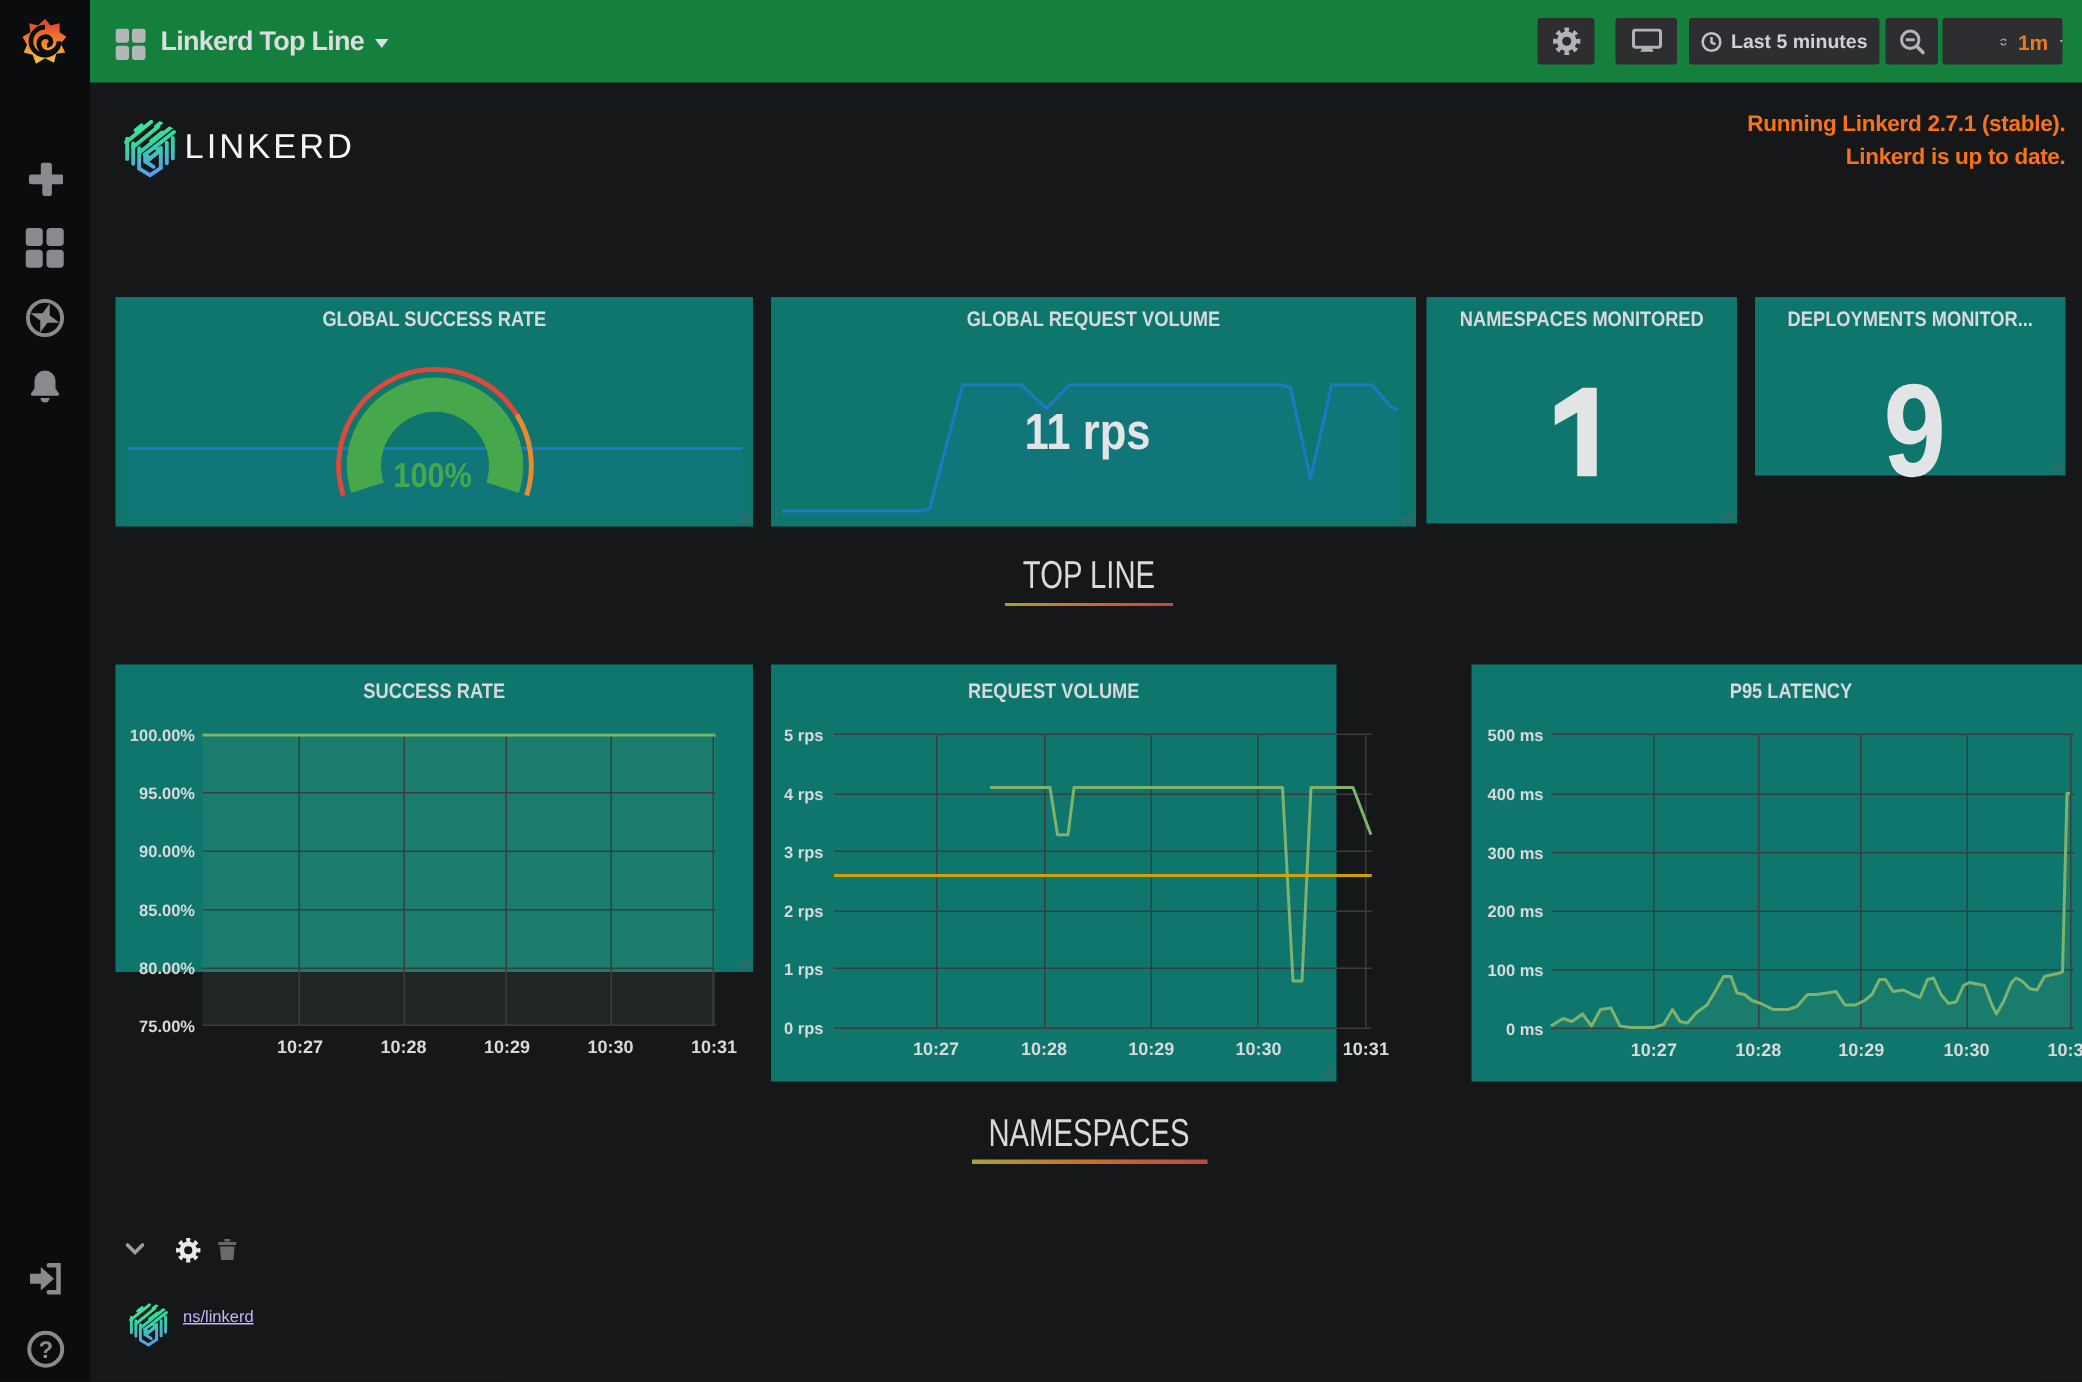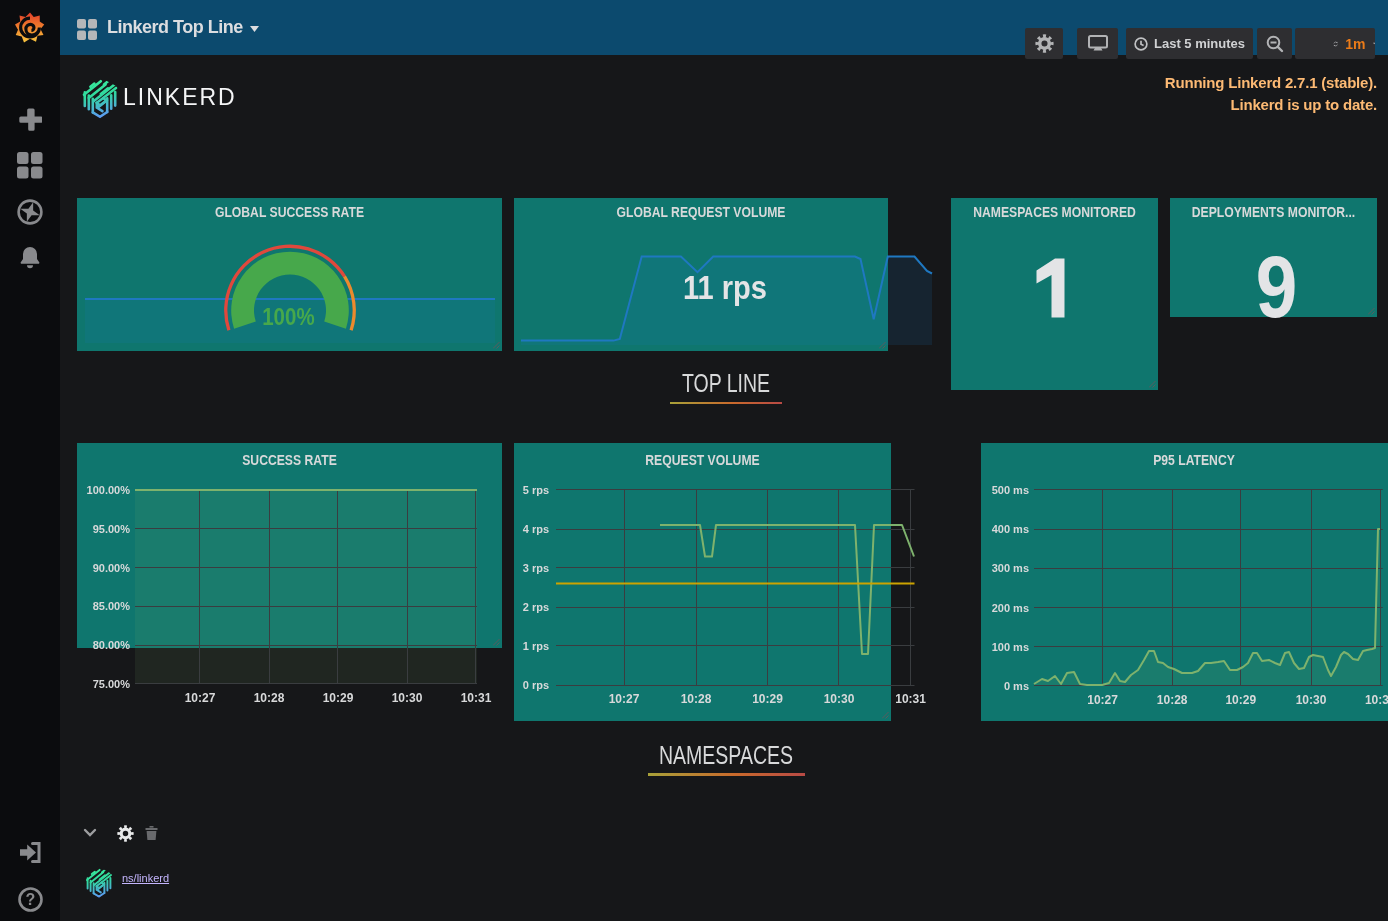--- a/index.html
+++ b/index.html
@@ -1,21 +1,21 @@
 <!DOCTYPE html>
 <html><head>
 <meta charset="utf-8">
 <style>
   * { margin:0; padding:0; box-sizing:border-box; }
   html,body { width:1388px; height:921px; overflow:hidden; background:#161719;
     font-family:"Liberation Sans", sans-serif; }
   #sidebar { position:absolute; left:0; top:0; width:60px; height:921px; background:#0b0c0e; z-index:5;}
   .sicon { position:absolute; left:0; width:60px; display:flex; justify-content:center; }
-  #navbar { position:absolute; left:60px; top:0; width:1328px; height:55px; background:#0c4a6e; }
-  .navbtn { position:absolute; top:28px; height:31px; background:#2e2e31; border-radius:2px;
+  #navbar { position:absolute; left:60px; top:0; width:1328px; height:55px; background:#15803d; }
+  .navbtn { position:absolute; top:12px; height:31px; background:#2e2e31; border-radius:2px;
     display:flex; align-items:center; justify-content:center; }
   .panel { position:absolute; background:#0f766e; }
   .ptitle { position:absolute; top:6px; left:0; right:0; text-align:center; font-size:14px;
     font-weight:bold; color:#d8d9da; white-space:nowrap; transform:scaleX(0.87); }
   .rowhead { position:absolute; left:62px; width:1328px; color:#d8d9da; font-size:26px; font-weight:normal;
     text-align:center; white-space:nowrap; line-height:26px; transform:scaleX(0.75); }
   .rowline { position:absolute; height:2.5px; }
   svg { display:block; }
   .resizer { position:absolute; right:2px; bottom:2px; width:7px; height:7px; }
 </style>
@@ -161,55 +161,55 @@
       <path d="M60 18 L70 10 M26 24 L36 16"></path>
       <path d="M12 38 V72 M22 46 V80 M32 54 V88"></path>
       <path d="M88 37 V71 M78 45 V79 M68 53 V87"></path>
       <path d="M32 88 L50 99 L68 87"></path>
       <path d="M42 64 L58 52 L66 58 L50 71 Z"></path>
       <path d="M44 76 L62 62"></path>
       <path d="M42 64 V76 L56 85"></path>
     </g>
   </svg>
   <div style="position:absolute;left:123px;top:87px;font-size:23px;line-height:20.5px;font-weight:normal;color:#f4f5f6;letter-spacing:2px;">LINKERD</div>
-  <div style="position:absolute;right:11px;top:72px;width:320px;text-align:right;font-size:15px;font-weight:bold;letter-spacing:-0.2px;color:#fdba74;line-height:22.3px;">Running Linkerd 2.7.1 (stable).<br>Linkerd is up to date.</div>
+  <div style="position:absolute;right:11px;top:72px;width:320px;text-align:right;font-size:15px;font-weight:bold;letter-spacing:-0.2px;color:#f97316;line-height:22.3px;">Running Linkerd 2.7.1 (stable).<br>Linkerd is up to date.</div>
 </div>
 
 <div class="panel" id="p-gauge" style="left:77px;top:198px;width:425px;height:153px;">
   <div class="ptitle">GLOBAL SUCCESS RATE</div>
   <svg style="position:absolute;left:0;top:0;" width="425" height="153" viewBox="0 0 425 153">
 <rect x="8" y="101" width="410" height="44" fill="rgba(31,120,193,0.14)"></rect>
 <path d="M8 101 H418" stroke="#1f78c1" stroke-width="2" fill="none"></path>
 <path fill="#e0483c" d="M150.33 132.86 A65.9 65.9 0 0 1 268.89 77.58 L266.09 79.33 A62.6 62.6 0 0 0 153.46 131.84 Z"></path>
 <path fill="#eb8a2d" d="M268.89 77.58 A65.9 65.9 0 0 1 275.67 132.86 L272.54 131.84 A62.6 62.6 0 0 0 266.09 79.33 Z"></path>
 <path fill="#47a84b" d="M157.08 130.67 A58.8 58.8 0 1 1 268.92 130.67 L247.24 123.62 A36 36 0 1 0 178.76 123.62 Z"></path>
 <text x="0" y="126.6" transform="translate(211.4 0) scale(0.89 1)" text-anchor="middle" font-size="23" font-weight="bold" fill="#47a84b" font-family="Liberation Sans">100%</text>
 </svg>
   <div class="resizer">
       <svg width="7" height="7" viewBox="0 0 7 7">
         <path stroke="#5a5b5e" stroke-width="1" d="M6.5 0 L0 6.5 M6.5 3.5 L3.5 6.5"></path>
       </svg>
     </div>
 </div>
 
-<div class="panel" id="p-grv" style="left:514px;top:198px;width:374px;height:153px;">
+<div class="panel" id="p-grv" style="left:514px;top:198px;width:430px;height:153px;">
   <div class="ptitle">GLOBAL REQUEST VOLUME</div>
   <svg style="position:absolute;left:0;top:0;" width="425" height="153" viewBox="0 0 425 153">
 <polygon points="7.0,142.6 99.5,142.6 105.8,141.0 127.7,58.5 166.9,58.5 183.5,74.2 199.2,58.5 341.0,58.5 346.5,61.0 359.7,121.3 373.8,58.5 400.5,58.5 413.0,72.9 418.0,75.5 418,147 7,147" fill="rgba(31,120,193,0.14)"></polygon>
 <polyline points="7.0,142.6 99.5,142.6 105.8,141.0 127.7,58.5 166.9,58.5 183.5,74.2 199.2,58.5 341.0,58.5 346.5,61.0 359.7,121.3 373.8,58.5 400.5,58.5 413.0,72.9 418.0,75.5" fill="none" stroke="#1f78c1" stroke-width="2"></polyline>
 <text x="0" y="101.3" transform="translate(211 0) scale(0.855 1)" text-anchor="middle" font-size="34" font-weight="bold" fill="#e3e4e6" font-family="Liberation Sans">11 rps</text>
 </svg>
   <div class="resizer">
       <svg width="7" height="7" viewBox="0 0 7 7">
         <path stroke="#5a5b5e" stroke-width="1" d="M6.5 0 L0 6.5 M6.5 3.5 L3.5 6.5"></path>
       </svg>
     </div>
 </div>
 
-<div class="panel" id="p-ns" style="left:951px;top:198px;width:207px;height:192px;">
+<div class="panel" id="p-ns" style="left:951px;top:198px;width:207px;height:151px;">
   <div class="ptitle">NAMESPACES MONITORED</div>
   <svg style="position:absolute;left:0;top:0;" width="207" height="153" viewBox="0 0 207 153">
       <path fill="#e3e4e6" d="M113.5 60.5 V119.5 H100.5 V77 L85.5 85.5 V72.5 L104 60.5 Z"></path>
     </svg>
   <div class="resizer">
       <svg width="7" height="7" viewBox="0 0 7 7">
         <path stroke="#5a5b5e" stroke-width="1" d="M6.5 0 L0 6.5 M6.5 3.5 L3.5 6.5"></path>
       </svg>
     </div>
 </div>

